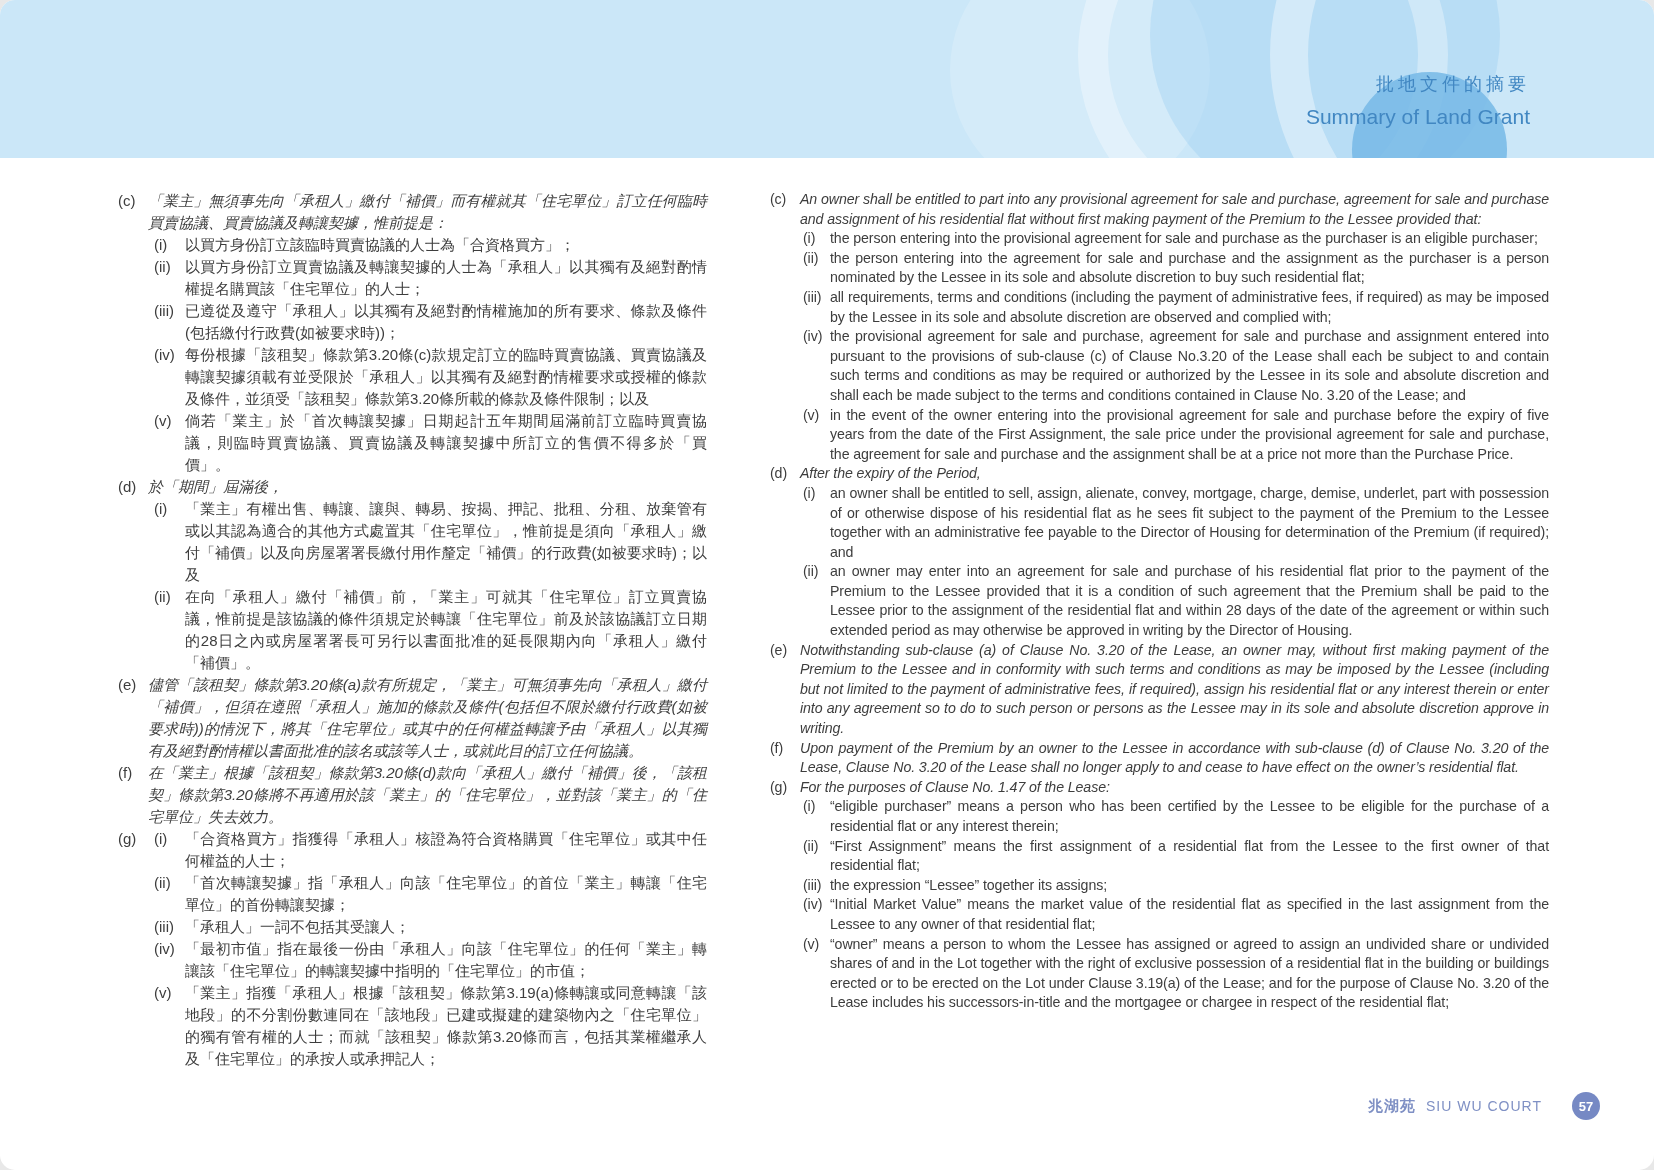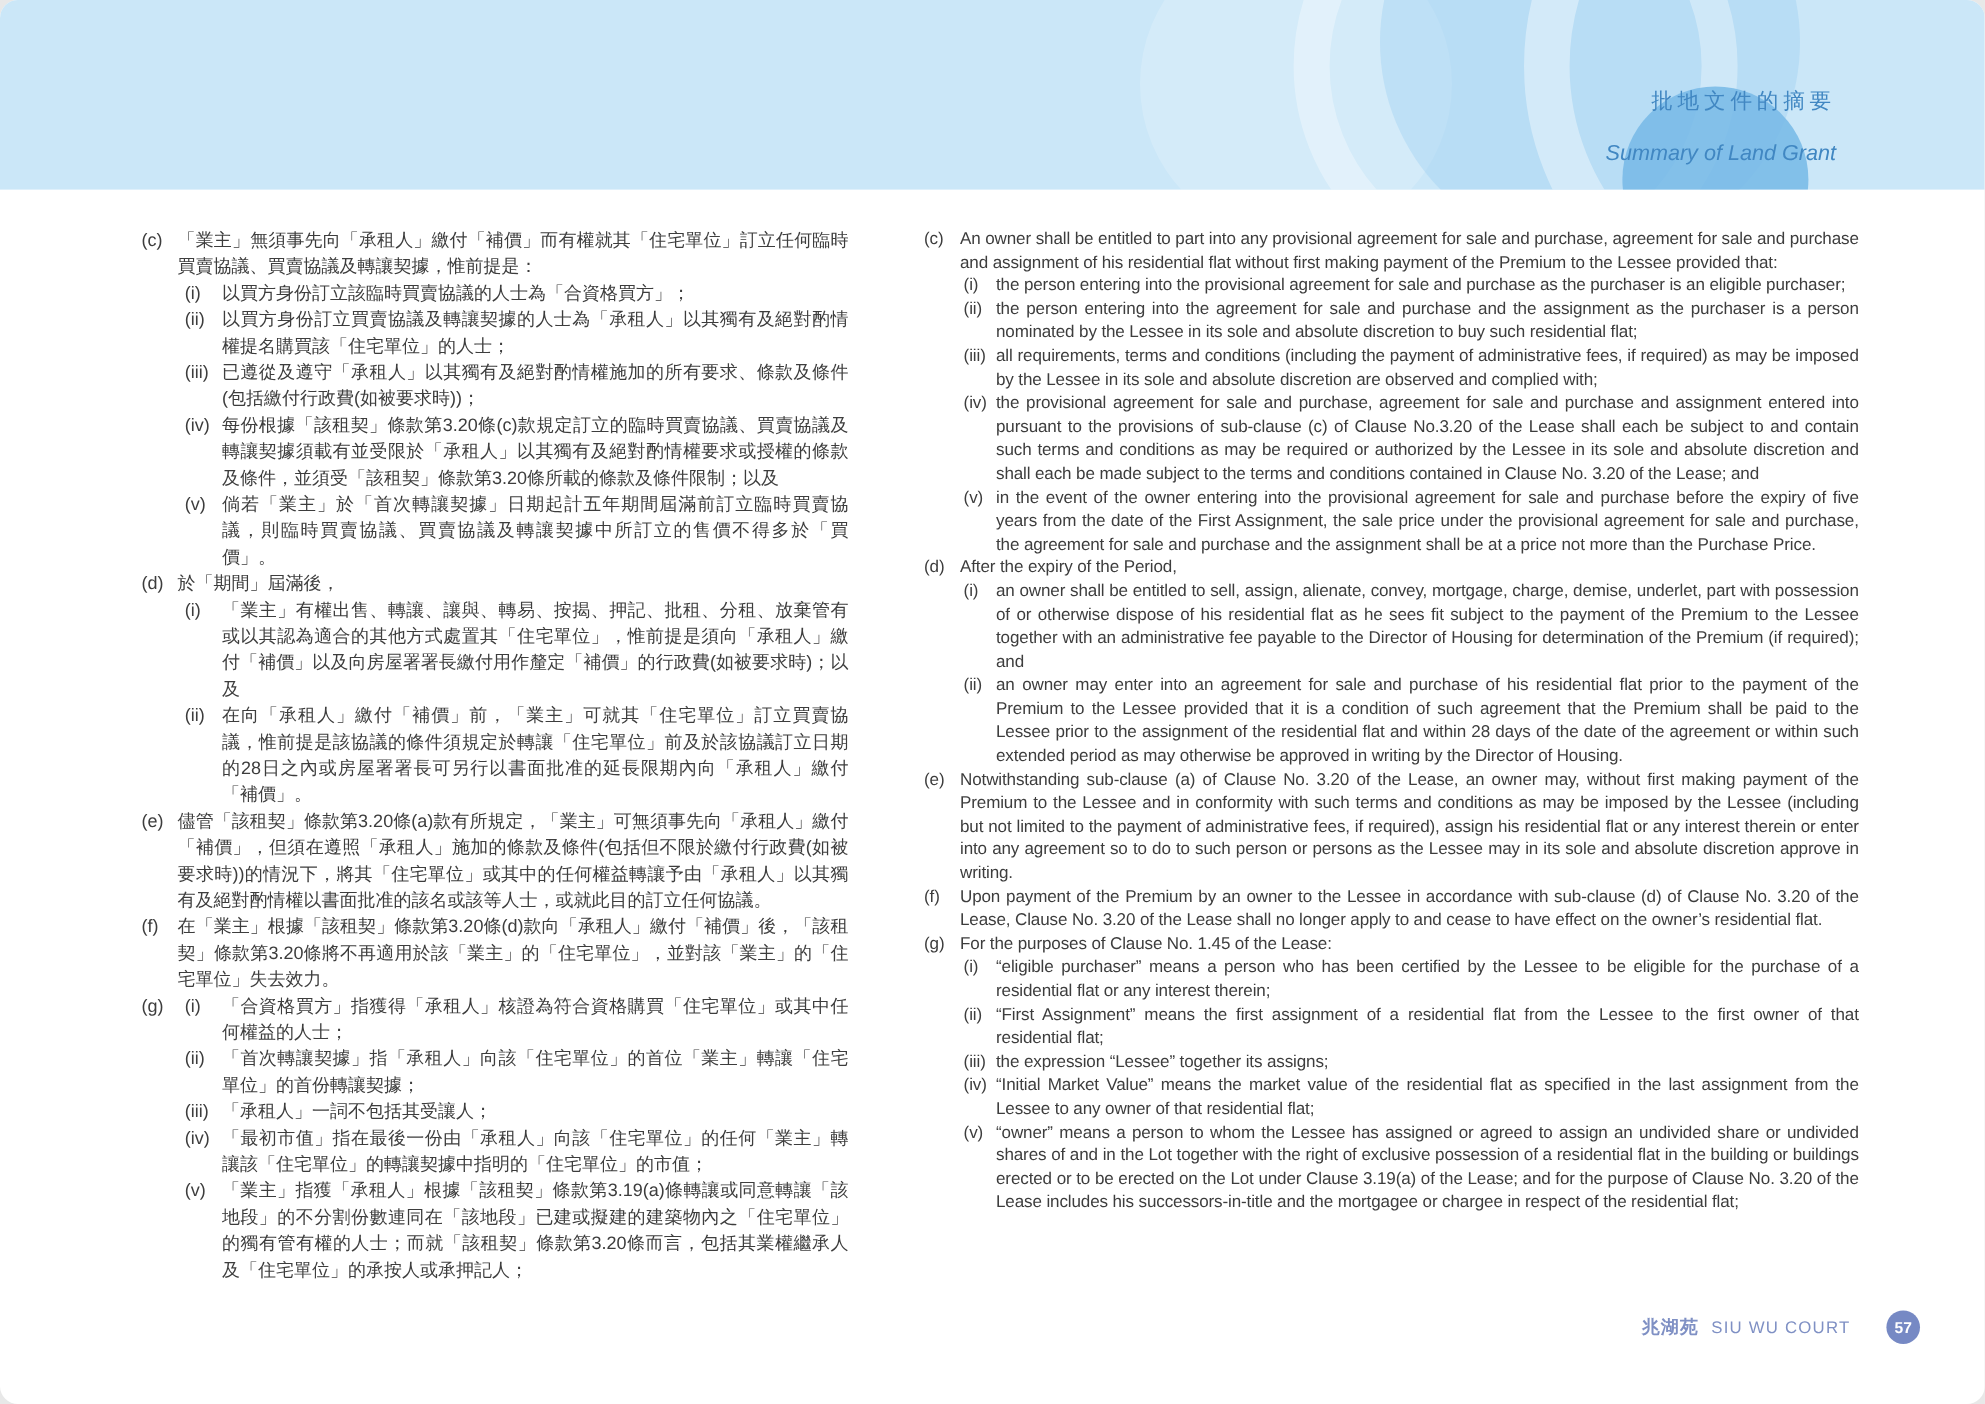--- a/index.html
+++ b/index.html
@@ -37,22 +37,22 @@
   .titles{
     position:absolute;top:72px;right:124px;
     text-align:right;
   }
   .title-zh{
     font-size:18px;letter-spacing:4px;
     color:var(--title-blue);
     font-weight:400;
   }
   .title-en{
-    margin-top:21px;
-    font-size:18px;color:var(--title-blue);font-style:italic;
+    margin-top:9px;
+    font-size:21px;color:var(--title-blue);
   }
   
   .content{
     position:absolute;top:158px;left:0;
     width:1654px;
     padding:32px 105px 0 118px;
     display:flex;gap:63px;
   }
   .col{flex:0 0 auto;}
   .col-zh{
@@ -60,21 +60,21 @@
     font-size:15px;line-height:22px;
   }
   .col-en{
     width:779px;
     font-size:14.2px;line-height:19.6px;
     letter-spacing:-0.1px;
   }
   .clause{display:flex;align-items:flex-start;}
   .clause-label{flex:0 0 30px;}
   .clause-body{flex:1;min-width:0;}
-  .clause-text{text-align:justify;}
+  .clause-text{text-align:justify;font-style:italic;}
   .sub{display:flex;align-items:flex-start;padding-left:6px;}
   .col-en .sub{padding-left:3px;}
   .sub-label{flex:0 0 31px;}
   .col-en .sub-label{flex:0 0 27px;}
   .sub-body{flex:1;min-width:0;text-align:justify;}
   
   .footer{
     position:absolute;right:54px;bottom:50px;
     display:flex;align-items:center;gap:10px;
     color:var(--footer-blue);
@@ -237,21 +237,21 @@
         </div>
         <div class="clause">
           <div class="clause-label">(f)</div>
           <div class="clause-body">
             <div class="clause-text">Upon payment of the Premium by an owner to the Lessee in accordance with sub-clause (d) of Clause No. 3.20 of the Lease, Clause No. 3.20 of the Lease shall no longer apply to and cease to have effect on the owner’s residential flat.</div>
           </div>
         </div>
         <div class="clause">
           <div class="clause-label">(g)</div>
           <div class="clause-body">
-            <div class="clause-text">For the purposes of Clause No. 1.45 of the Lease:</div>
+            <div class="clause-text">For the purposes of Clause No. 1.47 of the Lease:</div>
             <div class="sub">
               <div class="sub-label">(i)</div>
               <div class="sub-body">“eligible purchaser” means a person who has been certified by the Lessee to be eligible for the purchase of a residential flat or any interest therein;</div>
             </div>
             <div class="sub">
               <div class="sub-label">(ii)</div>
               <div class="sub-body">“First Assignment” means the first assignment of a residential flat from the Lessee to the first owner of that residential flat;</div>
             </div>
             <div class="sub">
               <div class="sub-label">(iii)</div>

